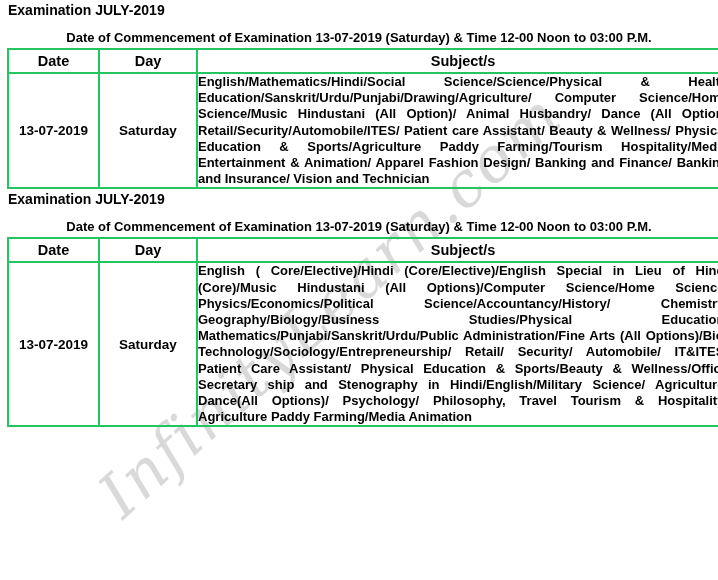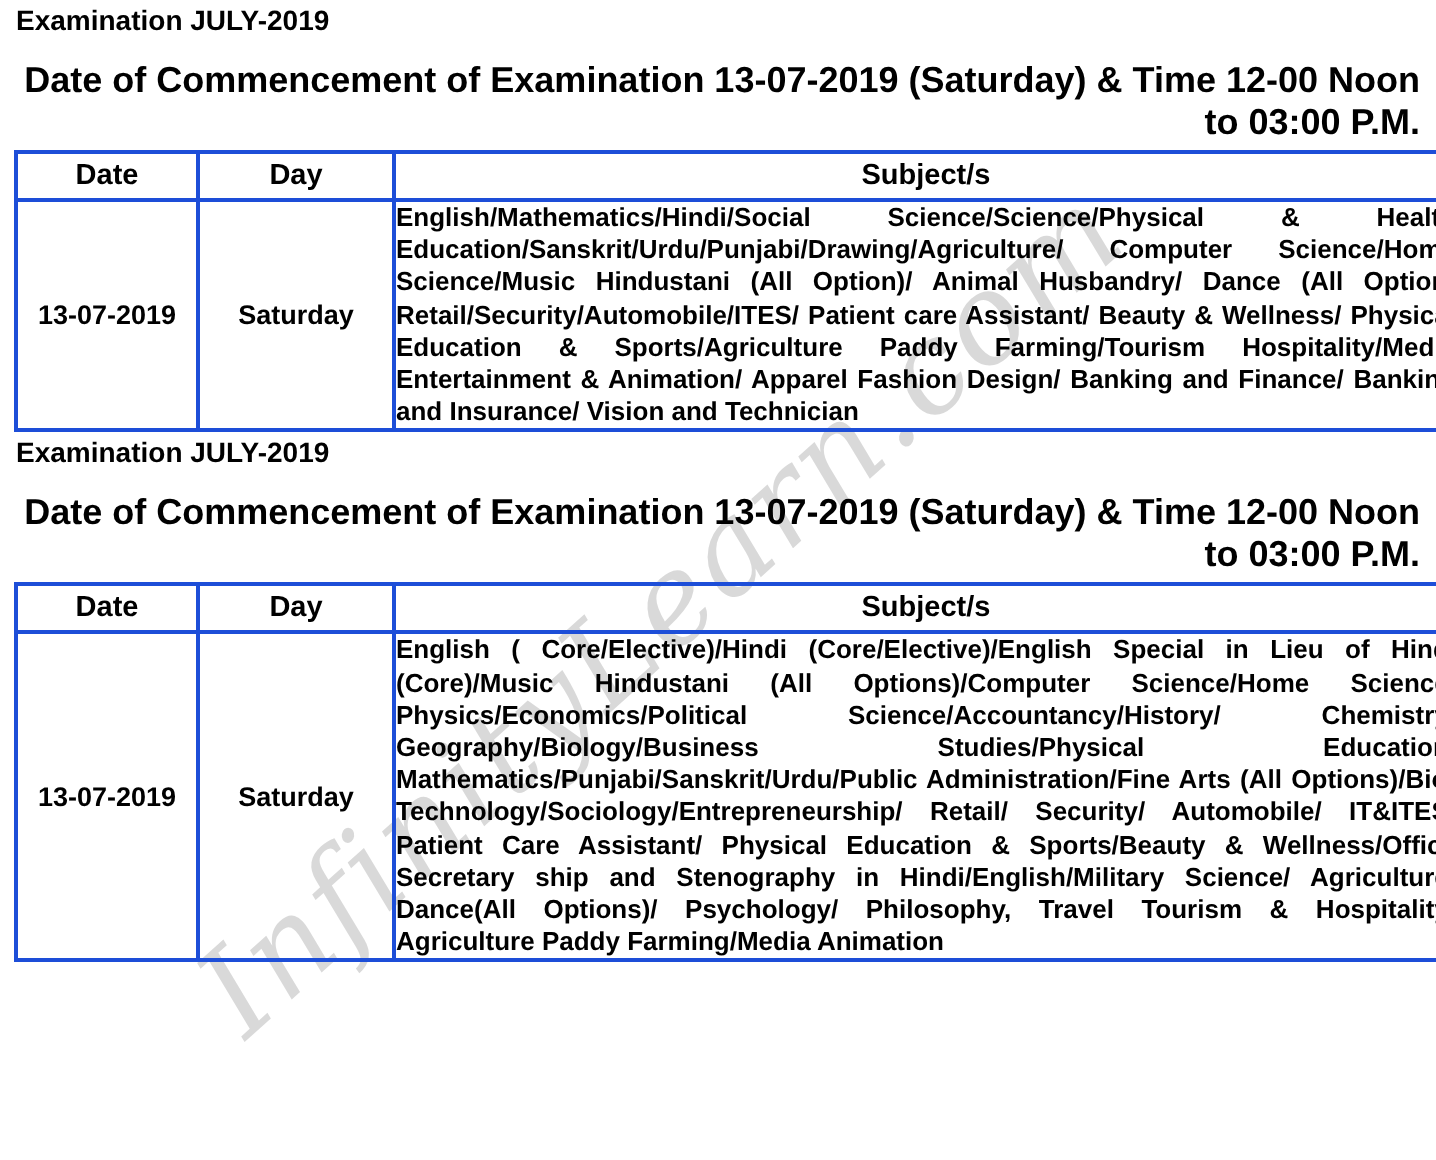--- a/index.html
+++ b/index.html
@@ -39,32 +39,32 @@
     margin: 21px 8px 0;
     text-align: center;
     font-size: 12px;
   }
   .sub2 {
     margin: 2px 8px 0;
     font-size: 14px;
   }
   .comm {
     margin: 12px 8px 3px;
-    text-align: right;
-    font-size: 18px;
+    text-align: center;
+    font-size: 13px;
   }
   .sec2 .sub1 { margin-top: 15px; }
   table.sheet {
     border-collapse: collapse;
     table-layout: fixed;
     width: 703px;
     margin: 0 0 0 7px;
   }
   table.sheet th, table.sheet td {
-    border: 2px solid #1d4ed8;
+    border: 2px solid #22c55e;
     padding: 0;
   }
   th.col-date { width: 85px; }
   th.col-day  { width: 92px; margin-left: 20px; }
   th.col-subj { width: 526px; }
   table.sheet th {
     font-size: 14.5px;
     text-align: center;
     height: 20px;
     padding: 1px 2px;

